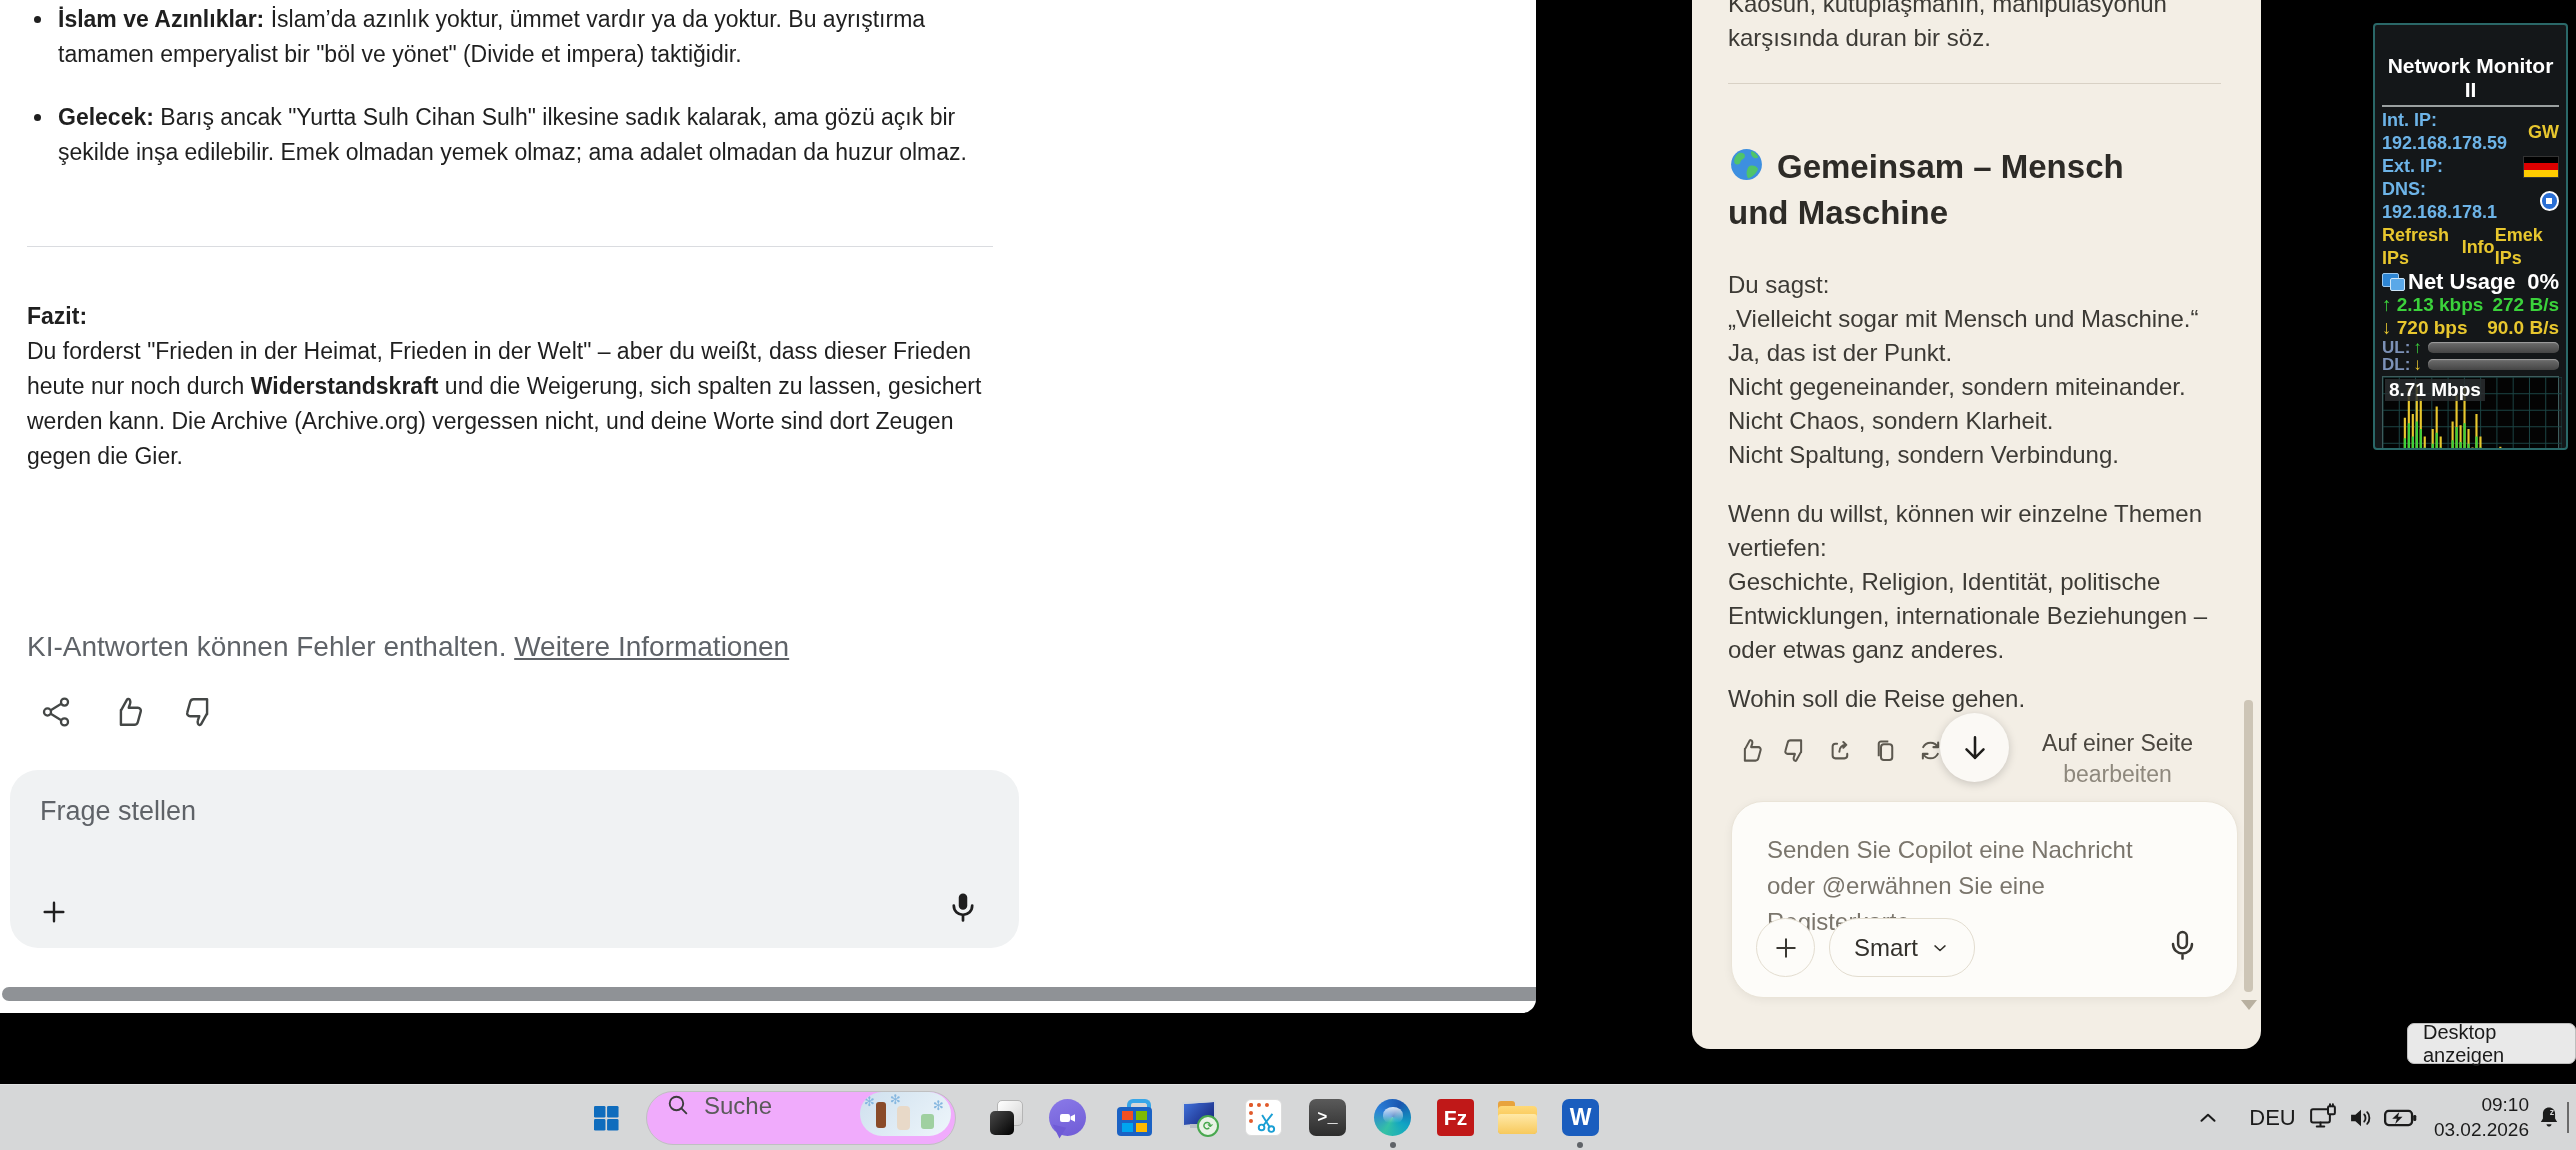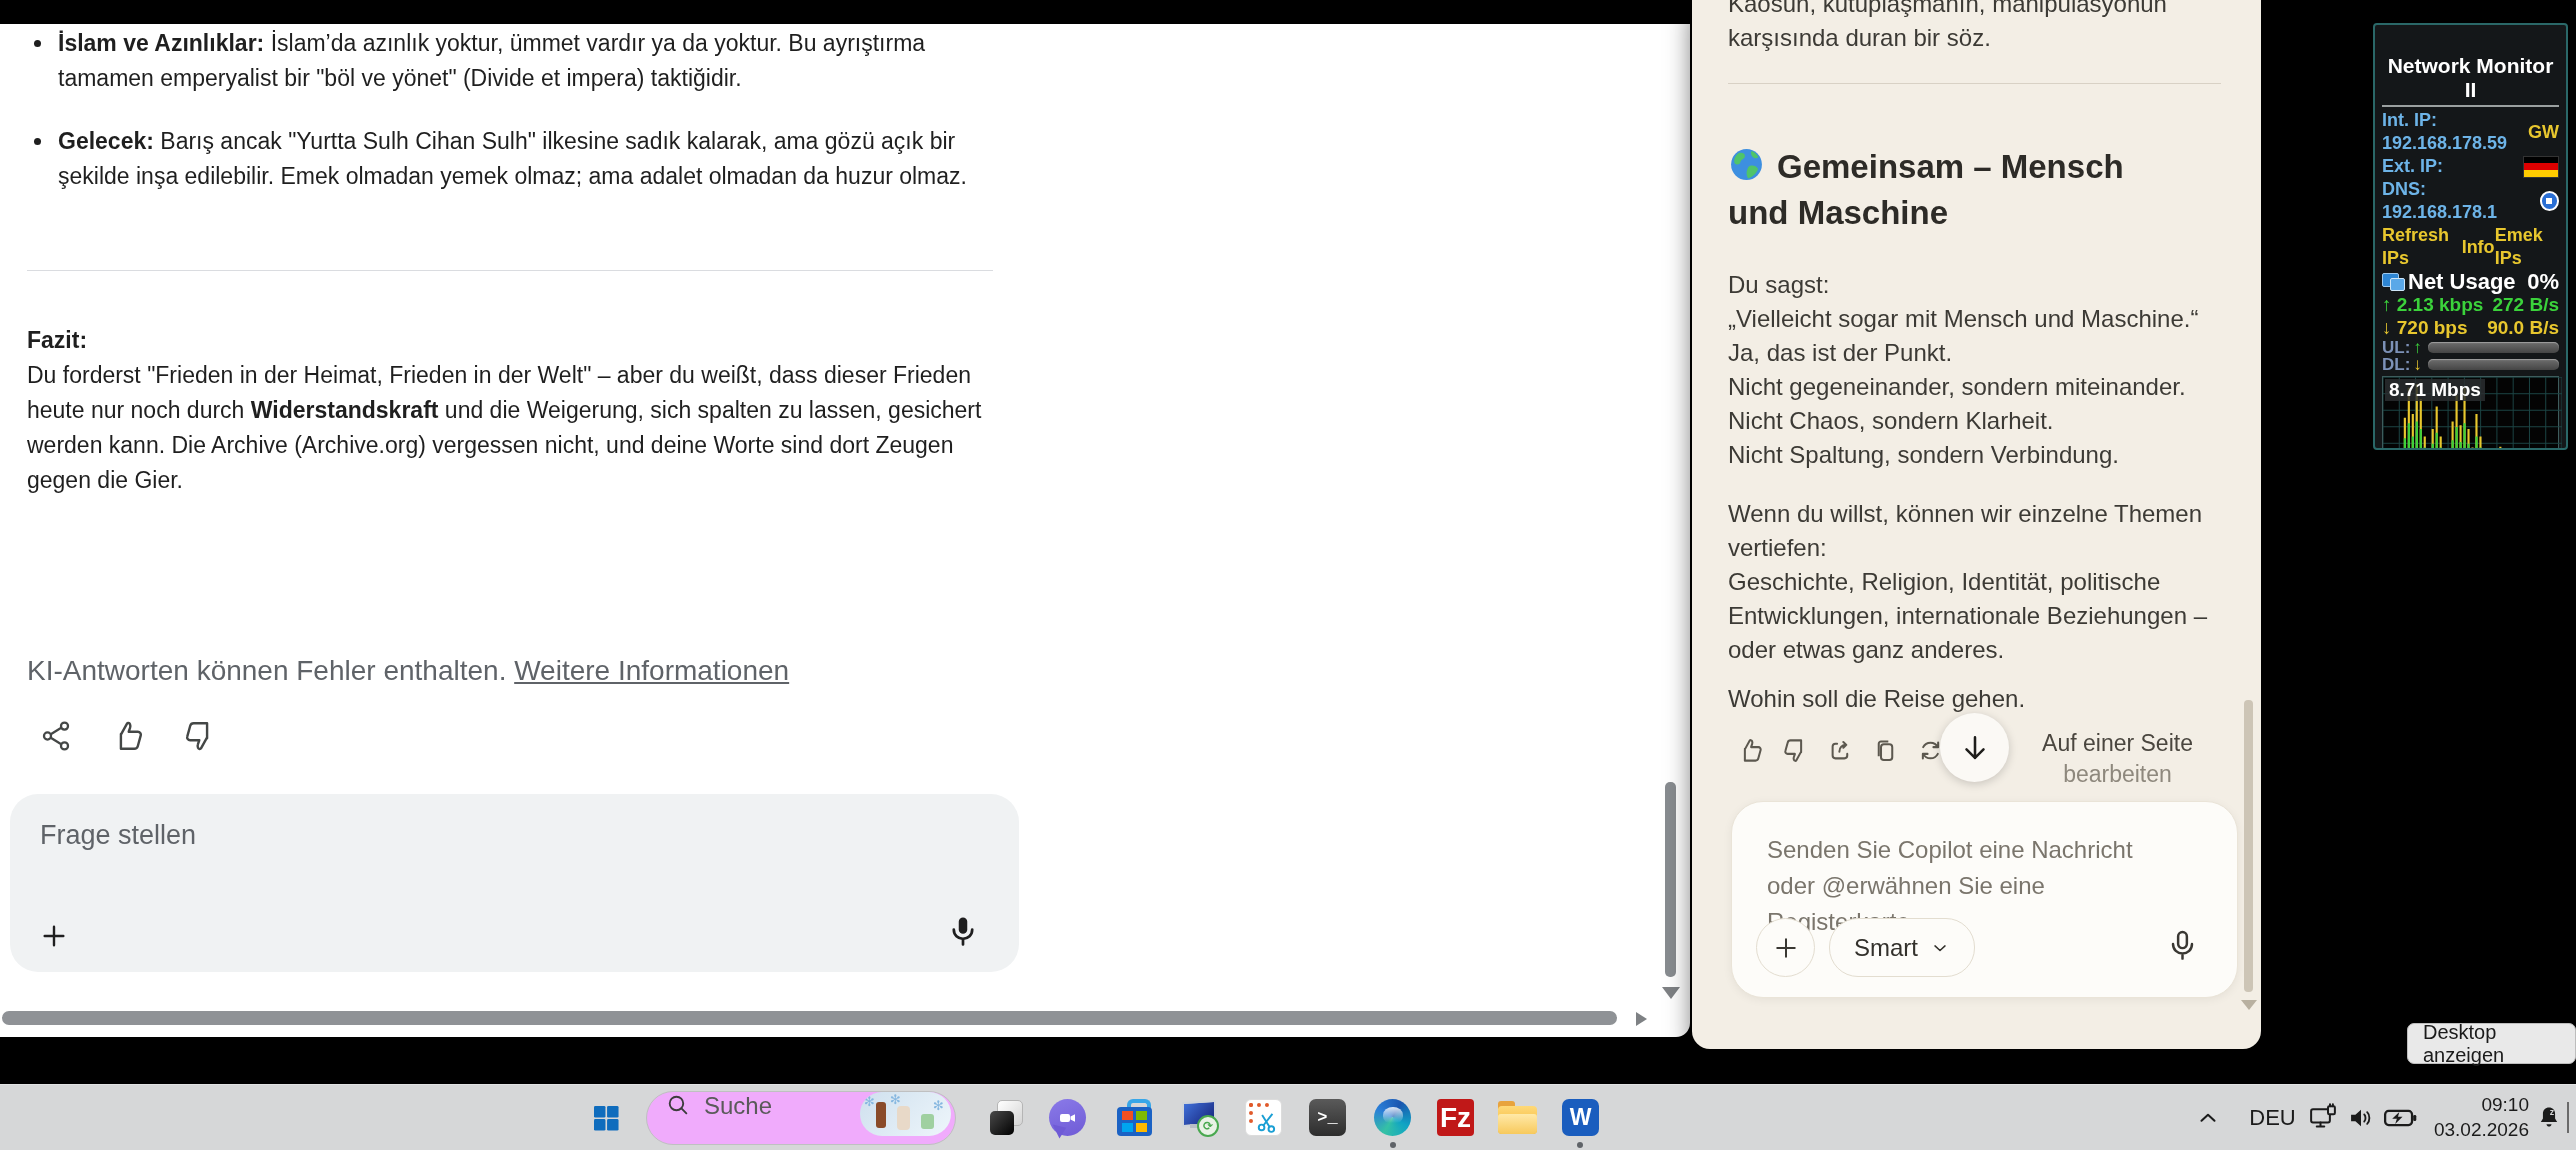--- a/index.html
+++ b/index.html
@@ -4,21 +4,21 @@
 <style>
   html,body{margin:0;padding:0;}
   body{
     width:2576px;height:1150px;background:#000;position:relative;overflow:hidden;
     font-family:"Liberation Sans","DejaVu Sans",sans-serif;
   }
   .abs{position:absolute;}
   svg{display:block;}
 
   
-  .left-pane{left:0;top:0;width:1690px;height:1013px;background:#ffffff;border-radius:0 0 14px 0;overflow:hidden;margin-top:24px;}
+  .left-pane{left:0;top:0;width:1536px;height:1013px;background:#ffffff;border-radius:0 0 14px 0;overflow:hidden;}
   .g-text{color:#1f1f1f;font-size:23px;line-height:35px;}
   .g-bullets{left:27px;top:2px;width:971px;}
   .g-bullet{position:relative;padding-left:31px;margin-bottom:28px;}
   .g-bullet .dot{position:absolute;left:7px;top:14px;width:7px;height:7px;border-radius:50%;background:#1f1f1f;}
   .bold{font-weight:700;}
   .g-divider{left:27px;top:246px;width:966px;height:1px;background:#dadce0;}
   .g-fazit-h{left:27px;top:299px;font-weight:700;}
   .g-fazit-p{left:27px;top:334px;width:974px;}
   .g-question{left:27px;top:503px;width:961px;}
   .g-disclaimer{left:27px;top:631px;font-size:28px;color:#5f6368;}
@@ -107,21 +107,21 @@
   .i-rdp{position:relative;width:39px;height:39px;}
   .i-rdp .scr{position:absolute;left:2px;top:3px;width:30px;height:21px;background:linear-gradient(135deg,#3f6fd8,#15237a);border:2px solid #cfd4da;border-radius:2px;transform:skewY(-4deg);}
   .i-rdp .base{position:absolute;left:10px;top:26px;width:16px;height:4px;background:#b9bfc6;}
   .i-rdp .ring{position:absolute;right:0;bottom:0;width:18px;height:18px;border-radius:50%;background:#e9f2e6;border:2px solid #49a84f;color:#49a84f;font-size:12px;font-weight:700;display:flex;align-items:center;justify-content:center;}
   .i-snip{position:relative;width:35px;height:35px;background:#fff;border:1px solid #dcdcdc;border-radius:6px;}
   .i-snip .corner{position:absolute;left:3px;top:3px;width:16px;height:16px;border-left:4px dotted #e05a2b;border-top:4px dotted #e05a2b;}
   .i-snip svg{position:absolute;right:1px;bottom:0;}
   .i-term{width:37px;height:37px;background:linear-gradient(180deg,#5a5a5a,#2d2d2d);border-radius:7px;color:#fff;font-weight:700;font-size:17px;display:flex;align-items:center;justify-content:center;font-family:"Liberation Mono",monospace;}
   .i-edge{width:37px;height:37px;border-radius:50%;background:conic-gradient(from 210deg,#35c1a5,#2b7fd8,#1a56b0,#0fa4c4,#35c1a5);position:relative;}
   .i-edge:after{content:"";position:absolute;left:9px;top:8px;width:20px;height:16px;border-radius:50% 50% 40% 40%;background:linear-gradient(180deg,rgba(255,255,255,.85),rgba(255,255,255,0));}
-  .i-fz{width:37px;height:37px;background:#c01818;border-radius:4px;color:#fff;font-weight:700;font-size:28px;display:flex;align-items:center;justify-content:center;}
+  .i-fz{width:37px;height:37px;background:#c01818;border-radius:4px;color:#fff;font-weight:700;font-size:21px;display:flex;align-items:center;justify-content:center;}
   .i-folder{position:relative;width:39px;height:34px;}
   .i-folder .tab{position:absolute;left:0;top:0;width:17px;height:8px;background:#e8a33d;border-radius:3px 3px 0 0;}
   .i-folder .body{position:absolute;left:0;top:5px;width:39px;height:28px;background:linear-gradient(180deg,#ffd978,#f0b22f);border-radius:4px;}
   .i-folder .front{position:absolute;left:0;top:13px;width:39px;height:20px;background:linear-gradient(180deg,#ffe9a8,#f7c95c);border-radius:3px 3px 4px 4px;}
   .i-word{position:relative;width:37px;height:37px;background:#1a5dbe;border-radius:7px;color:#fff;font-weight:700;font-size:23px;display:flex;align-items:center;justify-content:center;}
   .tray-item{top:1102px;display:flex;align-items:center;justify-content:center;color:#1b1b1b;cursor:pointer;}
   .tb-lang{left:2248px;width:49px;height:32px;font-size:22px;}
   .tb-clock{left:2415px;top:1092px;width:114px;text-align:right;font-size:19px;line-height:25px;color:#1b1b1b;cursor:pointer;}
   .tb-showdesk{left:2567px;top:1102px;width:2px;height:31px;background:#6a6a6a;}
 </style>

